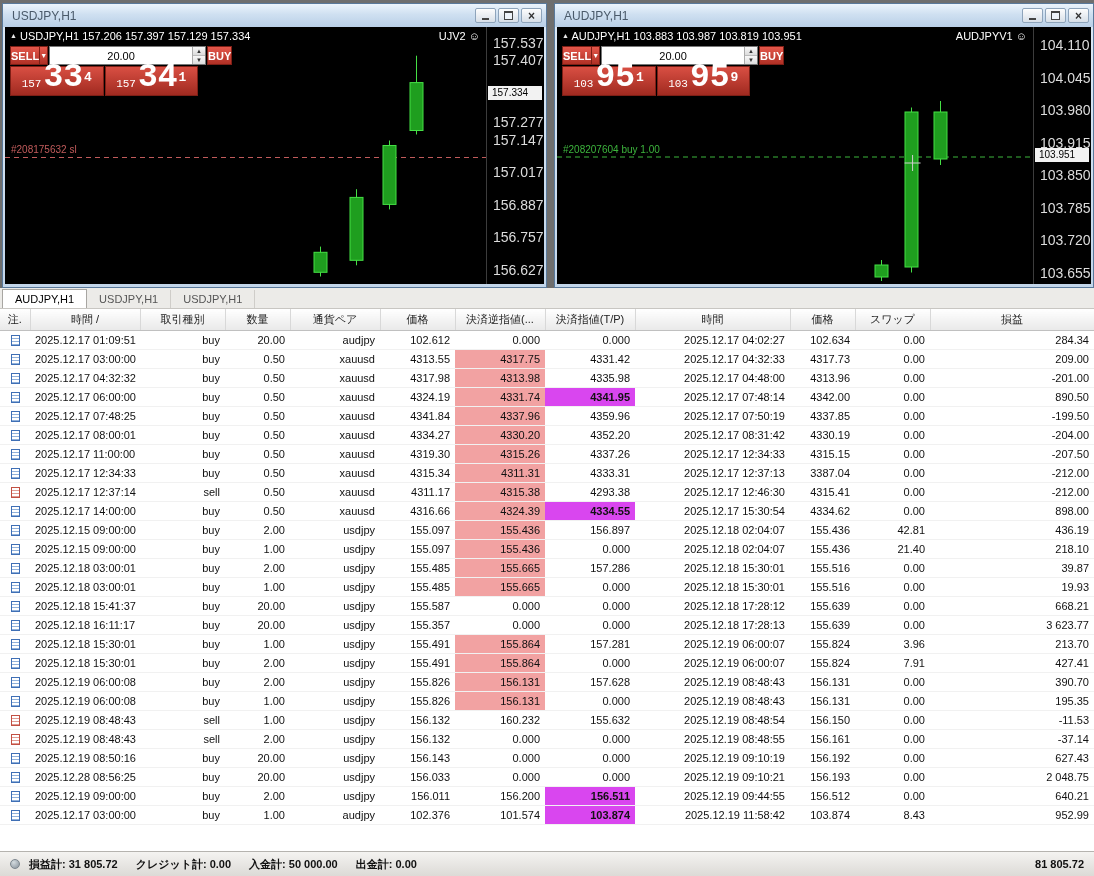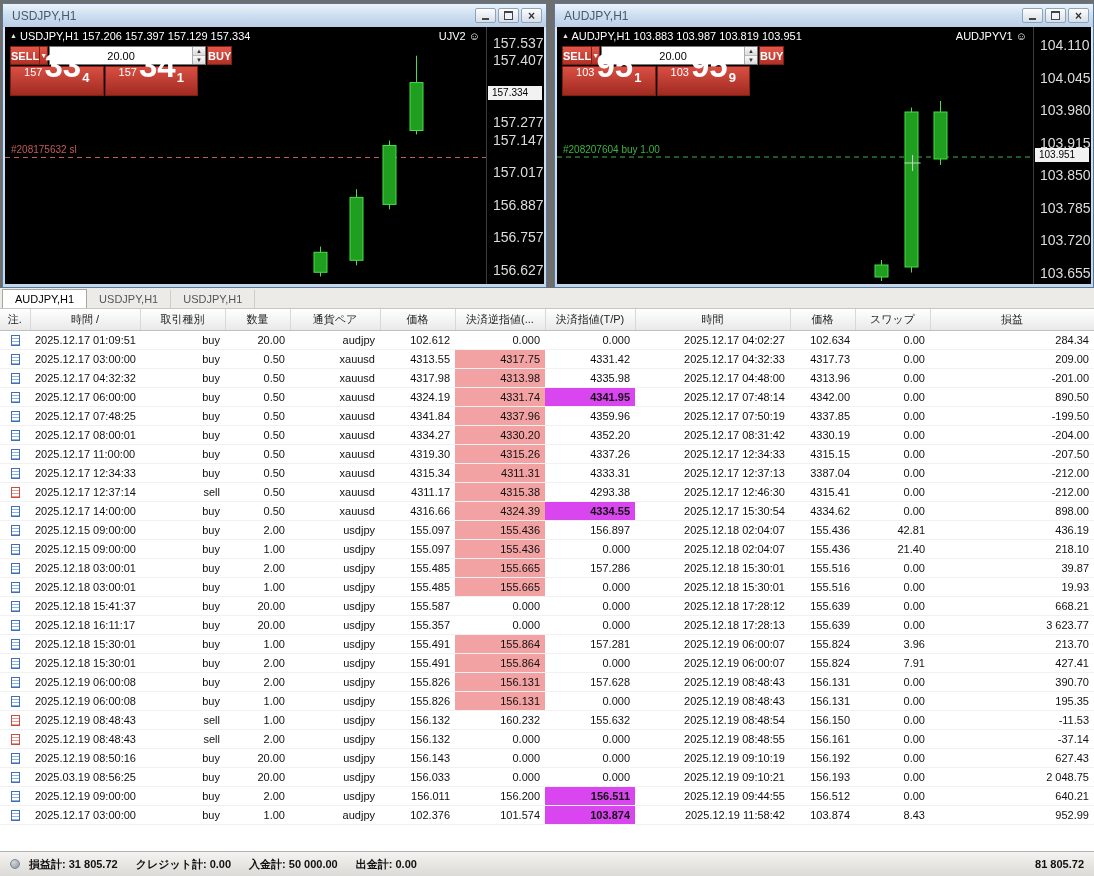--- a/index.html
+++ b/index.html
@@ -42,21 +42,21 @@
 .btn-dd { width: 14px; background: linear-gradient(#e4574b, #b03025); border: 1px solid #7e1f16; border-left: none;
   color: #fff; font-size: 7px; display: flex; align-items: center; justify-content: center; }
 .vol-box { flex: 1; display: flex; background: #fff; border: 1px solid #777; margin: 0 1px; }
 .vol-input { flex: 1; border: none; outline: none; font-size: 11px; text-align: center; font-family: inherit; padding: 0; min-width: 0; }
 .spin { width: 13px; display: flex; flex-direction: column; border-left: 1px solid #aaa; }
 .spin-btn { flex: 1; font-size: 6px; line-height: 1; display: flex; align-items: center; justify-content: center;
   background: linear-gradient(#f8f8f8, #dcdcdc); color: #333; border-bottom: 1px solid #bbb; }
 .spin-btn:last-child { border-bottom: none; }
 .tp-row2 { display: flex; margin-top: 1px; height: 30px; gap: 1px; }
 .quote { flex: 1; background: linear-gradient(#d94f43, #a02a20); color: #fff;
-  display: flex; align-items: flex-end; justify-content: center; padding-bottom: 14px; border: 1px solid #7e1f16; }
+  display: flex; align-items: flex-end; justify-content: center; padding-bottom: 2px; border: 1px solid #7e1f16; font-family: Liberation Mono, monospace; }
 .q-small { font-size: 11px; margin: 0 2px 3px 0; }
 .q-big { font-size: 33px; font-weight: bold; line-height: 0.92; }
 .q-sup { font-size: 13px; font-weight: bold; margin-left: 1px; align-self: flex-start; padding-top: 3px; }
 
 
 .tabbar { height: 21px; background: #ecebe8; display: flex; align-items: flex-end; padding-left: 2px;
   border-bottom: 1px solid #c8c6c2; flex: none; }
 .tab { padding: 3px 12px 3px; font-size: 11px; color: #555; border-right: 1px solid #cfcdc9; cursor: pointer; }
 .tab.active { background: #fff; border: 1px solid #a8a6a2; border-bottom: none; color: #000; }
 
@@ -604,21 +604,21 @@
             <td>156.143</td>
             <td>0.000</td>
             <td>0.000</td>
             <td>2025.12.19 09:10:19</td>
             <td>156.192</td>
             <td>0.00</td>
             <td>627.43</td>
           </tr>
           <tr>
             <td class="icon-cell"><span class="doc-icon"></span></td>
-            <td>2025.03.19 08:56:25</td>
+            <td>2025.12.28 08:56:25</td>
             <td>buy</td>
             <td>20.00</td>
             <td>usdjpy</td>
             <td>156.033</td>
             <td>0.000</td>
             <td>0.000</td>
             <td>2025.12.19 09:10:21</td>
             <td>156.193</td>
             <td>0.00</td>
             <td>2 048.75</td>

